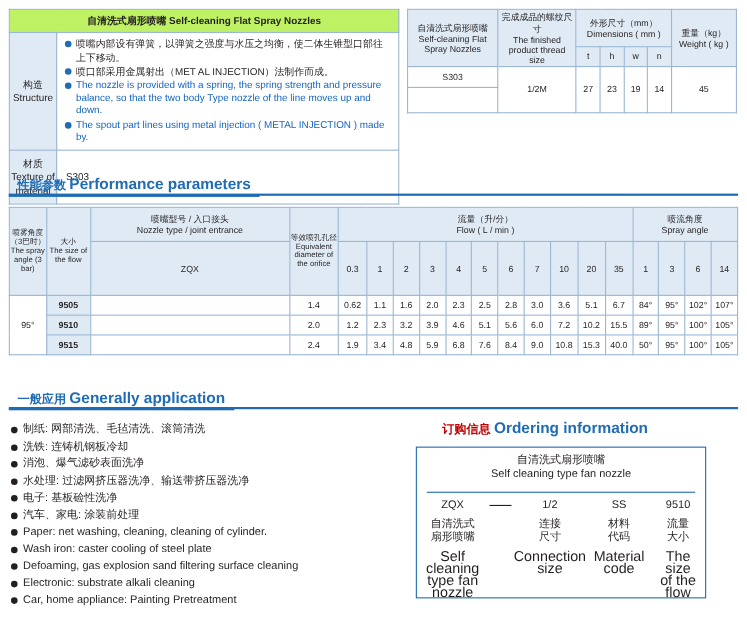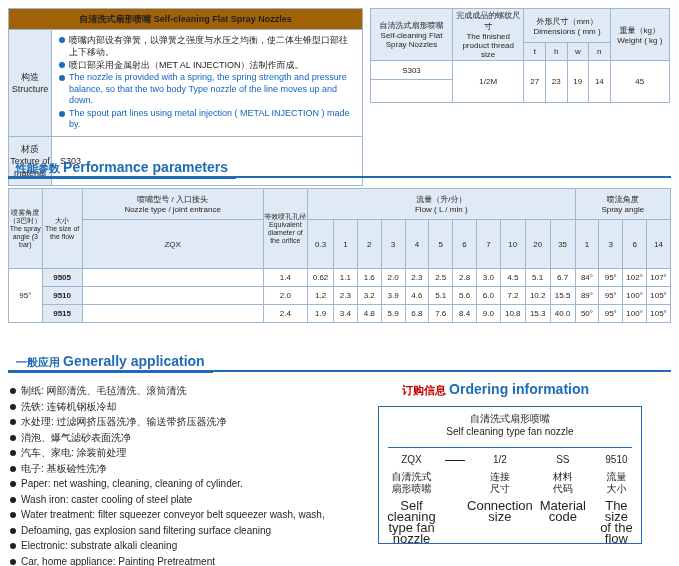--- a/index.html
+++ b/index.html
@@ -16,21 +16,21 @@
 
   
   table{border-collapse:collapse;}
   .bt td,.bt th{border:1px solid #9bb7d4;}
   .hdr{background:#dfeaf5;text-align:center;vertical-align:middle;}
   .ctr{text-align:center;vertical-align:middle;}
 
   
   .topleft{position:absolute;left:8px;top:8px;width:355px;}
   .topleft table{width:355px;}
-  .tl-title{height:18px;background:#a16207;text-align:center;font-size:9px;font-weight:bold;}
+  .tl-title{height:18px;background:#bef264;text-align:center;font-size:9px;font-weight:bold;}
   .tl-label{width:40px;background:#dfeaf5;text-align:center;font-size:9px;line-height:12px;}
   .tl-body{padding:4px 6px 4px 6px;vertical-align:top;margin-top:20px;}
   .bullet{position:relative;padding-left:11px;line-height:12px;margin:0 0 1px 0;}
   .bullet:before{
     content:"";position:absolute;left:1px;top:3px;width:6px;height:6px;
     border-radius:50%;background:#1f6cb4;
   }
   .en{color:#1565c0;line-height:11.5px;}
   .cn{color:#231f20;}
   .tl-mat{height:46px;}
@@ -226,21 +226,21 @@
         <td class="ctr"></td>
         <td class="ctr">1.4</td>
         <td class="ctr">0.62</td>
         <td class="ctr">1.1</td>
         <td class="ctr">1.6</td>
         <td class="ctr">2.0</td>
         <td class="ctr">2.3</td>
         <td class="ctr">2.5</td>
         <td class="ctr">2.8</td>
         <td class="ctr">3.0</td>
-        <td class="ctr">4.5</td>
+        <td class="ctr">3.6</td>
         <td class="ctr">5.1</td>
         <td class="ctr">6.7</td>
         <td class="ctr">84°</td>
         <td class="ctr">95°</td>
         <td class="ctr">102°</td>
         <td class="ctr">107°</td>
       </tr>
 
       <tr>
         <td class="hdr" style="height:17px;font-weight:bold;">9510</td>
@@ -291,27 +291,26 @@
     <span class="tab">
       <span class="cn">一般应用</span>
       <span class="enh">Generally application</span>
     </span>
   </div>
   <div class="sect-rule" style="left:8px;top:370px;width:663px;"></div>
 
   <div class="applist">
     <div class="row">制纸: 网部清洗、毛毡清洗、滚筒清洗</div>
     <div class="row">洗铁: 连铸机钢板冷却</div>
+    <div class="row">消泡、爆气滤砂表面洗净</div>
     <div class="row">水处理: 过滤网挤压器洗净、输送带挤压器洗净</div>
-    <div class="row">消泡、爆气滤砂表面洗净</div>
+    <div class="row">电子: 基板硷性洗净</div>
     <div class="row">汽车、家电: 涂装前处理</div>
-    <div class="row">电子: 基板硷性洗净</div>
     <div class="enrow">Paper: net washing, cleaning, cleaning of cylinder.</div>
     <div class="enrow">Wash iron: caster cooling of steel plate</div>
-    <div class="enrow">Water treatment: filter squeezer conveyor belt squeezer wash, wash,</div>
     <div class="enrow">Defoaming, gas explosion sand filtering surface cleaning</div>
     <div class="enrow">Electronic: substrate alkali cleaning</div>
     <div class="enrow">Car, home appliance: Painting Pretreatment</div>
   </div>
 
   <div class="sect" style="left:394px;top:380px;">
     <span class="tab" style="border-bottom:none;">
       <span style="color:#c00000;font-weight:bold;font-size:11px;">订购信息</span>
       <span class="enh">Ordering information</span>
     </span>

